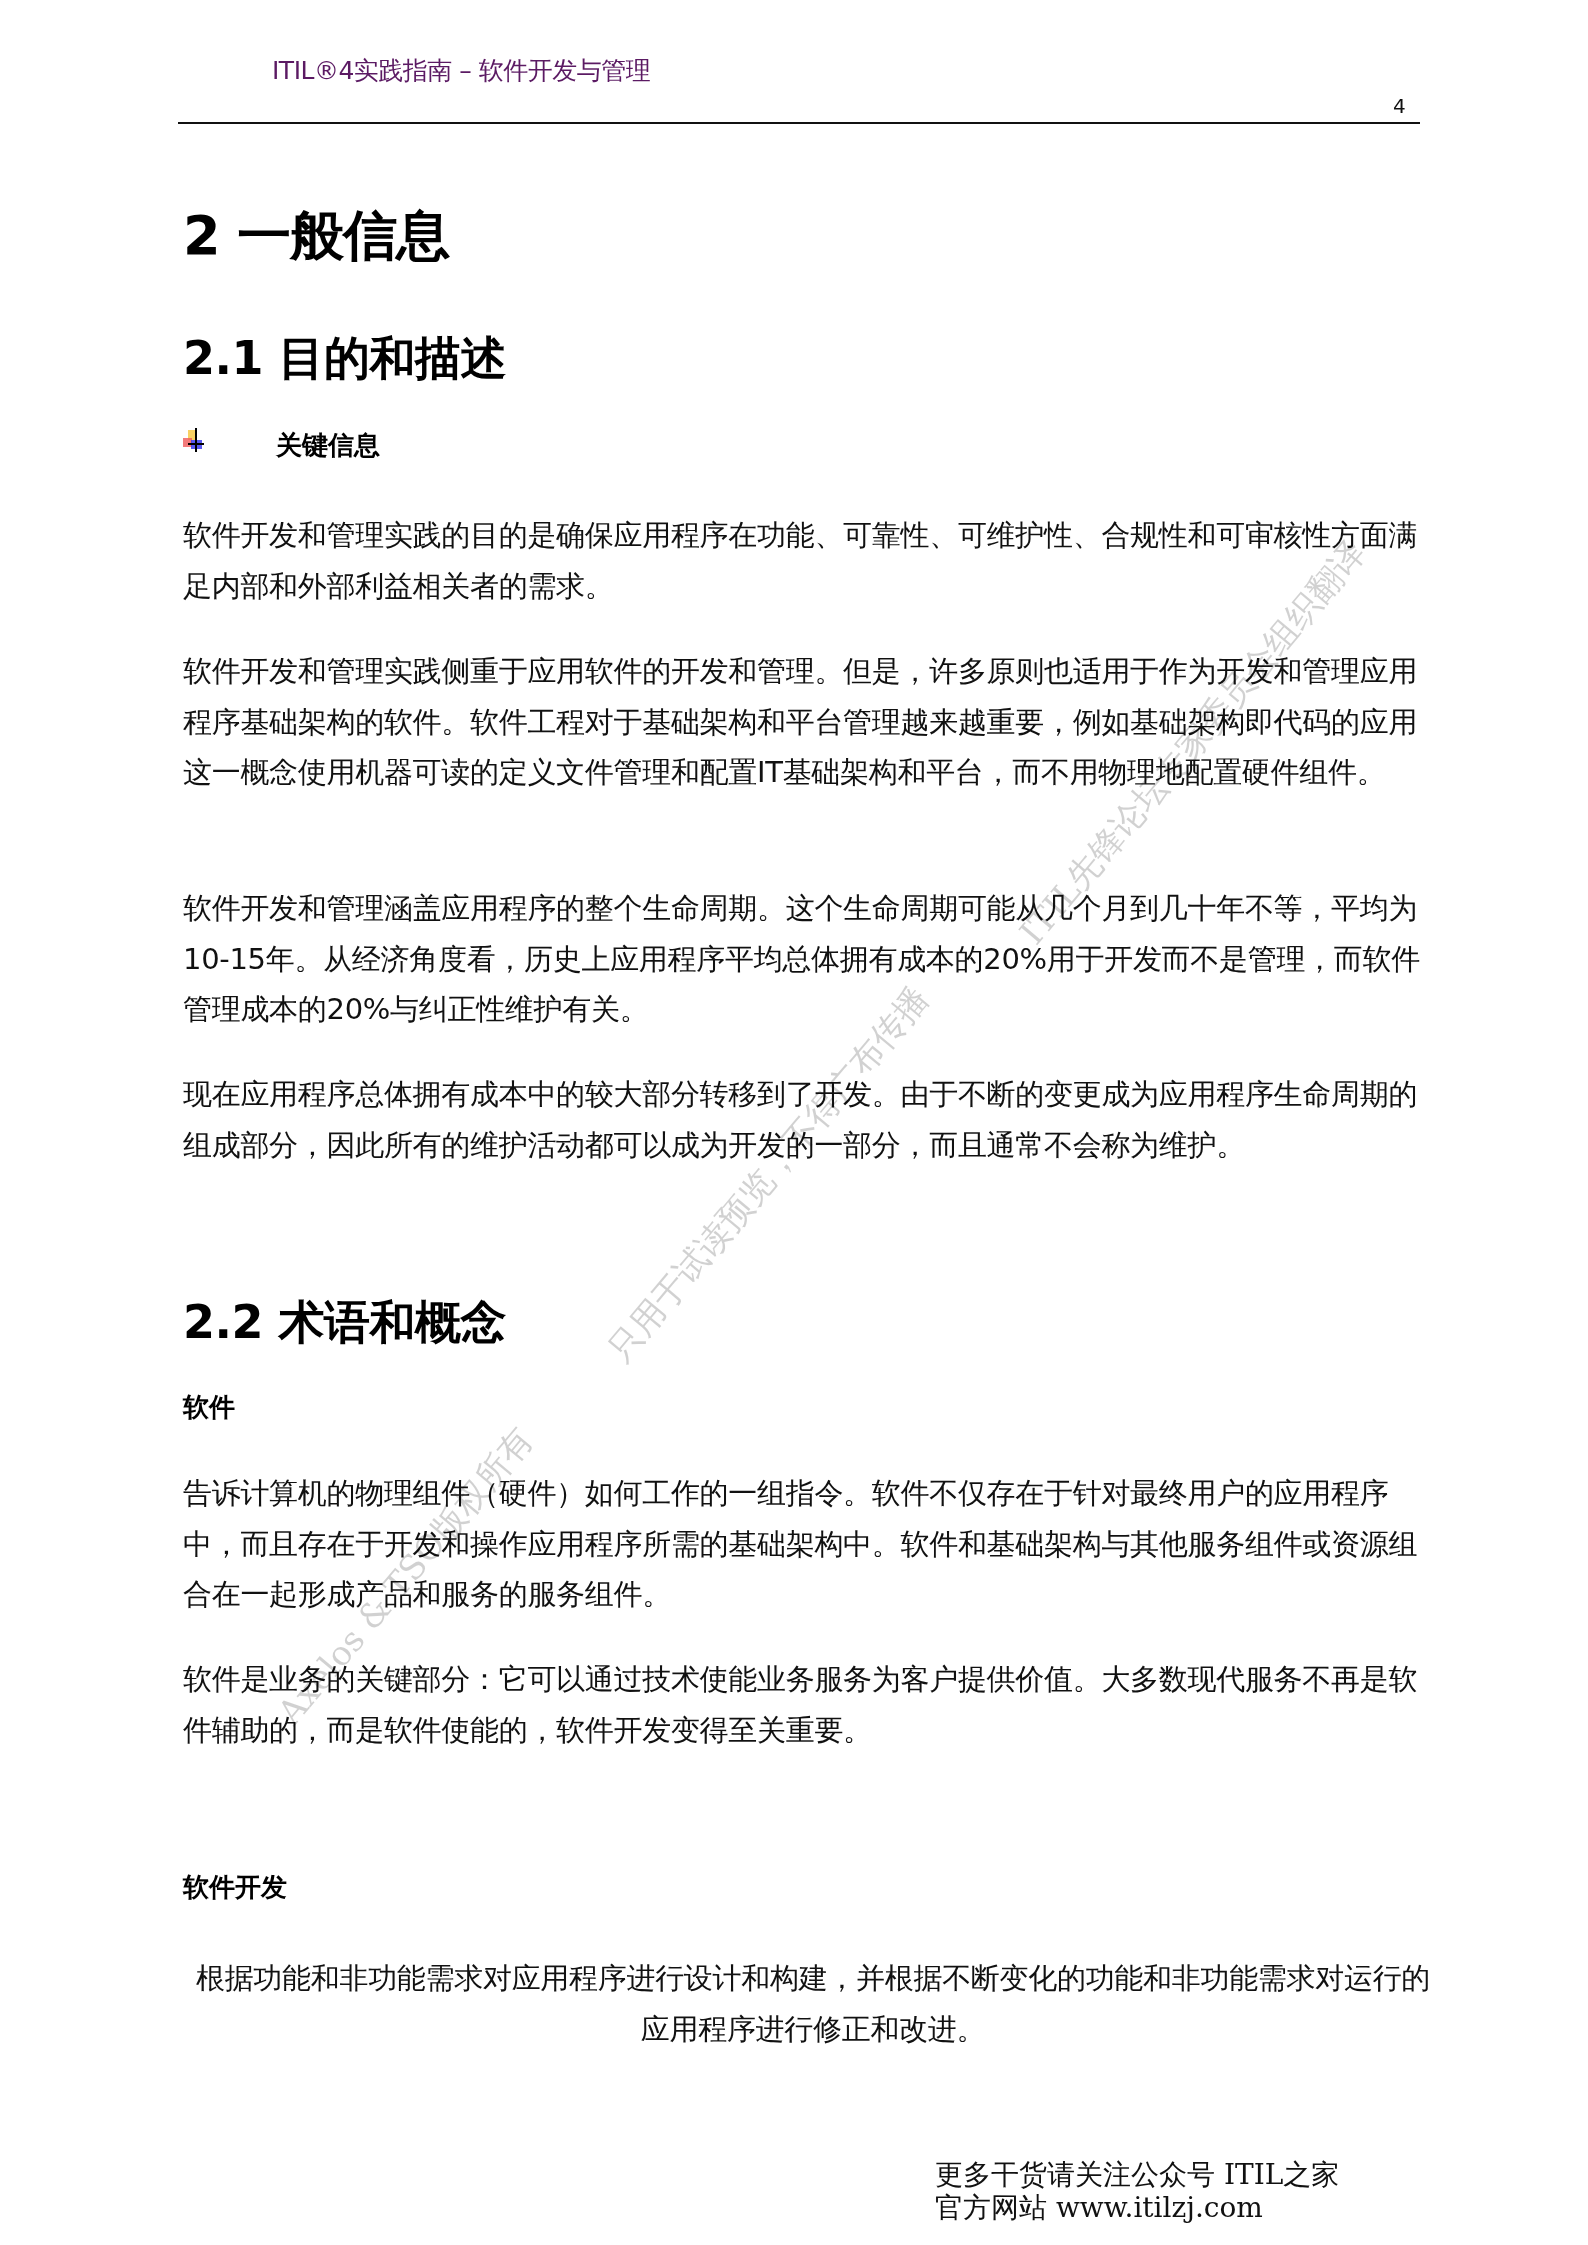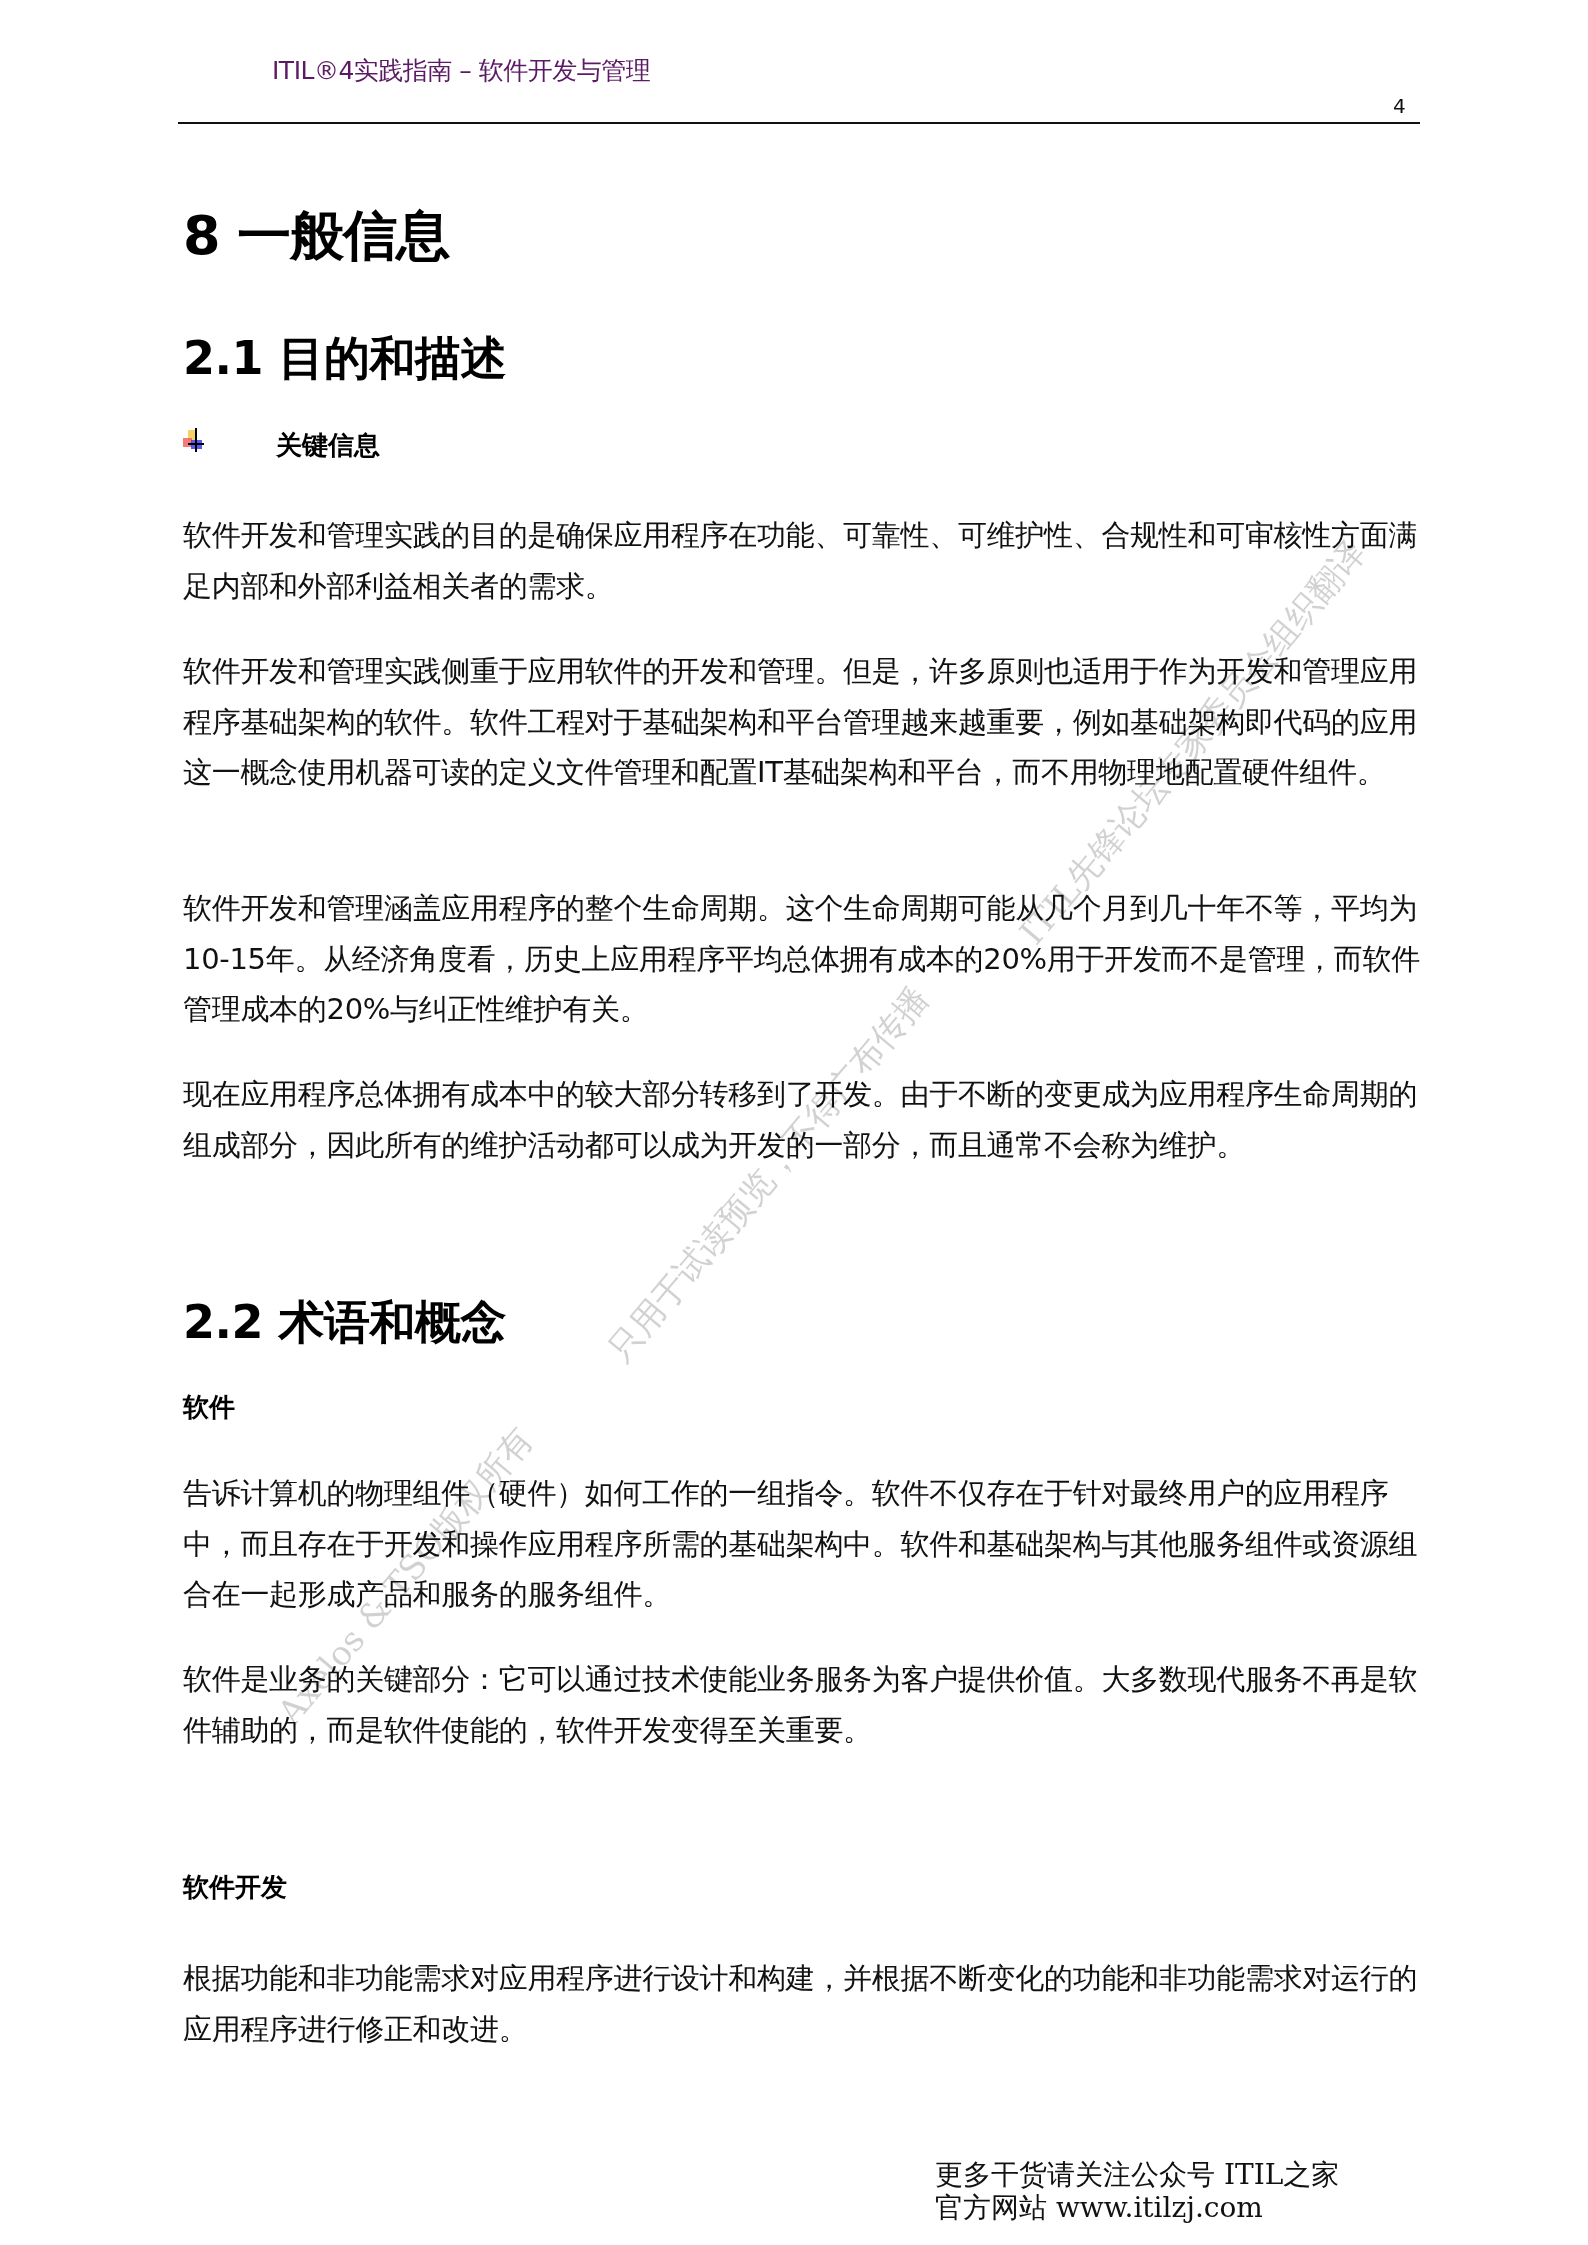--- a/index.html
+++ b/index.html
@@ -34,21 +34,21 @@
 </style>
 </head>
 <body>
 
 <div class="page">
 
   <div class="running-header">ITIL®4实践指南 – 软件开发与管理</div>
   <div class="page-number">4</div>
   <div class="header-rule"></div>
 
-  <div class="h1">8 一般信息</div>
+  <div class="h1">2 一般信息</div>
 
   <div class="h2" style="top:328px;">2.1 目的和描述</div>
 
   <div class="key-info">
     <span class="key-icon">
       <span class="sq-yellow"></span>
         <span class="sq-red"></span>
         <span class="sq-blue"></span>
       <span class="v"></span>
         <span class="hz"></span>
@@ -61,21 +61,21 @@
   <div class="para" style="top:883px;">软件开发和管理涵盖应用程序的整个生命周期。这个生命周期可能从几个月到几十年不等，平均为10-15年。从经济角度看，历史上应用程序平均总体拥有成本的20%用于开发而不是管理，而软件管理成本的20%与纠正性维护有关。</div>
   <div class="para" style="top:1069px;">现在应用程序总体拥有成本中的较大部分转移到了开发。由于不断的变更成为应用程序生命周期的组成部分，因此所有的维护活动都可以成为开发的一部分，而且通常不会称为维护。</div>
 
   <div class="h2" style="top:1292px;">2.2 术语和概念</div>
 
   <div class="h3" style="top:1390px;">软件</div>
   <div class="para" style="top:1468px;">告诉计算机的物理组件（硬件）如何工作的一组指令。软件不仅存在于针对最终用户的应用程序中，而且存在于开发和操作应用程序所需的基础架构中。软件和基础架构与其他服务组件或资源组合在一起形成产品和服务的服务组件。</div>
   <div class="para" style="top:1654px;font-family:Liberation Serif, serif;">软件是业务的关键部分：它可以通过技术使能业务服务为客户提供价值。大多数现代服务不再是软件辅助的，而是软件使能的，软件开发变得至关重要。</div>
 
   <div class="h3" style="top:1870px;text-align:center;">软件开发</div>
-  <div class="para" style="top:1953px;">根据功能和非功能需求对应用程序进行设计和构建，并根据不断变化的功能和非功能需求对运行的应用程序进行修正和改进。</div>
+  <div class="para" style="top:1953px;text-align:center;">根据功能和非功能需求对应用程序进行设计和构建，并根据不断变化的功能和非功能需求对运行的应用程序进行修正和改进。</div>
 
   <div class="watermark" style="left:1010px; top:925px; transform: rotate(-50deg);">ITIL先锋论坛专家委员会组织翻译</div>
   <div class="watermark" style="left:598px; top:1342px; transform: rotate(-50deg);">只用于试读预览，不得广布传播</div>
   <div class="watermark" style="left:268px; top:1705px; transform: rotate(-50deg);">Axelos &amp; TSO版权所有</div>
 
   <div class="footer">
     <div>更多干货请关注公众号 ITIL之家</div>
     <div>官方网站 www.itilzj.com</div>
   </div>
 

